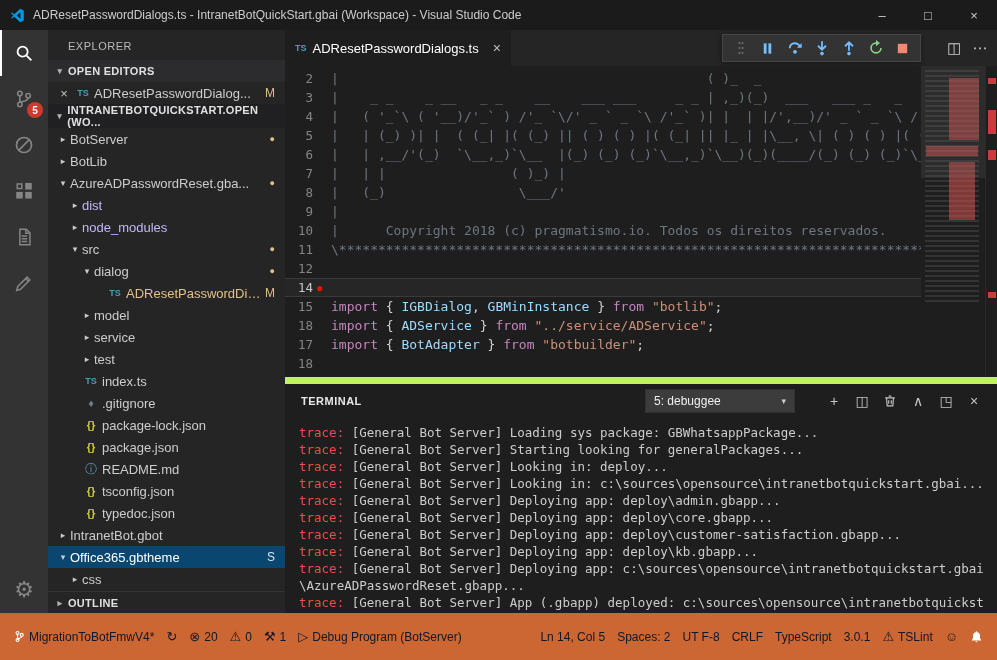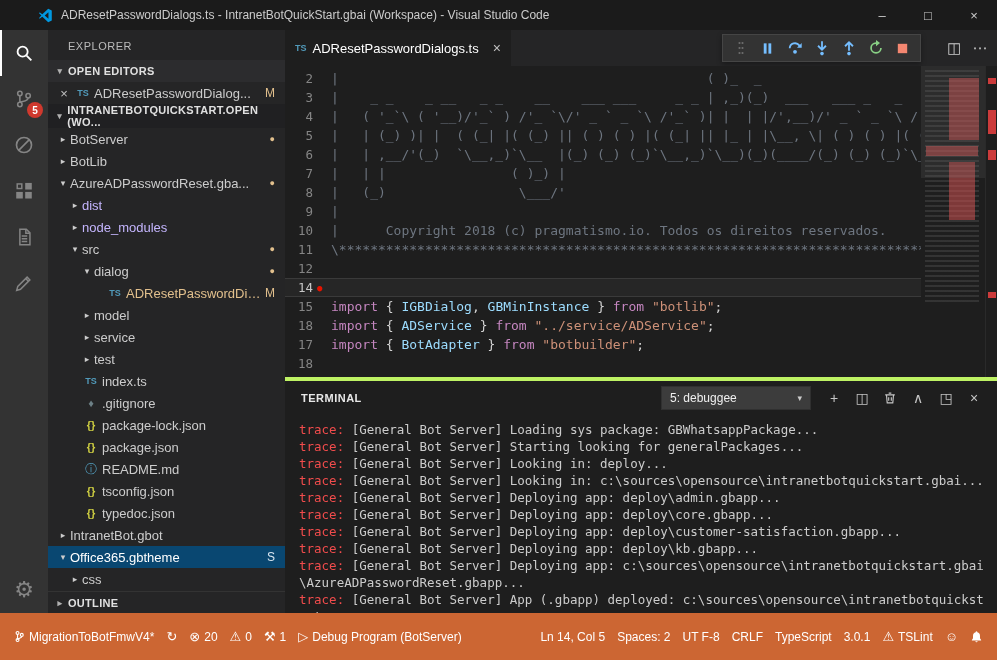--- a/index.html
+++ b/index.html
@@ -1,21 +1,21 @@
 <!DOCTYPE html>
 <html><head>
 <meta charset="utf-8">
 <style>
   * { box-sizing: border-box; margin: 0; padding: 0; }
   html,body { width: 997px; height: 660px; overflow: hidden; background:#000; }
   body { font-family: "Liberation Sans", sans-serif; user-select: none; }
   .window { width:997px; height:660px; display:flex; flex-direction:column; background:#1e1e1e; overflow:hidden; }
 
   
-  .titlebar { flex:0 0 30px; background:#1b1b1b; display:flex; align-items:center; color:#cccccc; font-size:12px;padding-left:28px; }
+  .titlebar { flex:0 0 30px; background:#1b1b1b; display:flex; align-items:center; color:#cccccc; font-size:12px; }
   .app-icon { margin:0 8px 0 10px; display:flex; align-items:center; }
   .tb-controls { margin-left:auto; display:flex; height:100%; }
   .tb-btn { width:46px; height:100%; display:flex; align-items:center; justify-content:center; font-size:13px; color:#cccccc; }
 
   
   .main { flex:1; display:flex; min-height:0; }
 
   
   .activitybar { flex:0 0 48px; background:#333333; display:flex; flex-direction:column; justify-content:space-between; }
   .ab-item { width:48px; height:46px; display:flex; align-items:center; justify-content:center; color:#858585; position:relative; }
@@ -76,35 +76,35 @@
 
   .minimap { flex:0 0 64px; position:relative; background:#1e1e1e; overflow:hidden; }
   .mm-text { position:absolute; left:4px; right:6px; top:4px; height:232px;
              background:repeating-linear-gradient(180deg, rgba(150,150,150,0.18) 0 2px, transparent 2px 5px); }
   .mm-red { position:absolute; background:rgba(205,80,80,0.55); }
   .mm-slider { position:absolute; left:0; top:0; width:100%; height:112px; background:rgba(121,121,121,0.16); }
   .ruler { flex:0 0 12px; position:relative; background:#1e1e1e; border-left:1px solid #2a2a2a; }
   .or-mark { position:absolute; left:2px; width:8px; background:#cc3b3b; }
 
   
-  .panel { flex:0 0 236px; border-top:4px solid #bef264; display:flex; flex-direction:column; background:#1e1e1e; min-height:0; }
+  .panel { flex:0 0 236px; border-top:7px solid #bef264; display:flex; flex-direction:column; background:#1e1e1e; min-height:0; }
   .panel-header { flex:0 0 34px; display:flex; align-items:center; padding:0 10px 0 16px; }
   .panel-tab { font-size:11px; color:#e7e7e7; letter-spacing:0.5px; font-weight:bold; }
-  .panel-right { margin-left:auto; display:flex; align-items:flex-end; gap:10px; }
+  .panel-right { margin-left:auto; display:flex; align-items:flex-end; gap:26px; }
   .term-select { height:24px; min-width:150px; background:#3c3c3c; border:1px solid #303030; color:#f0f0f0; font-size:12px; display:flex; align-items:center; justify-content:space-between; padding:0 8px; }
   .sel-arrow { font-size:9px; color:#cccccc; margin-left:18px; }
   .panel-actions { display:flex; align-items:center; gap:2px; color:#c5c5c5; }
   .pa-btn { width:26px; height:24px; display:flex; align-items:center; justify-content:center; font-size:14px; }
   .pa-btn .uni { font-size:14px; }
   .term-body { flex:1; padding:6px 10px 0 14px; font-family:"DejaVu Sans Mono", monospace; font-size:12.5px; line-height:17px; color:#cccccc; overflow:hidden; }
   .term-line { white-space:pre-wrap; word-break:break-all; }
   .tprefix { color:#f14c4c; }
 
   
-  .statusbar { flex:0 0 26px; background:#cc6633; display:flex; align-items:center; justify-content:space-between; color:#ffffff; font-size:12px; padding:16px 8px; }
+  .statusbar { flex:0 0 26px; background:#cc6633; display:flex; align-items:center; justify-content:space-between; color:#0f172a; font-size:12px; padding:16px 8px; }
   .sb-left, .sb-right { display:flex; align-items:center; height:100%; }
   .sb-item { display:flex; align-items:center; gap:4px; padding:0 6px; height:100%; }
   .sb-ic { display:flex; align-items:center; font-size:13px; }
   .sb-ic .uni { font-size:13px; }
 </style>
 </head>
 <body>
 
 <div class="window">
 

